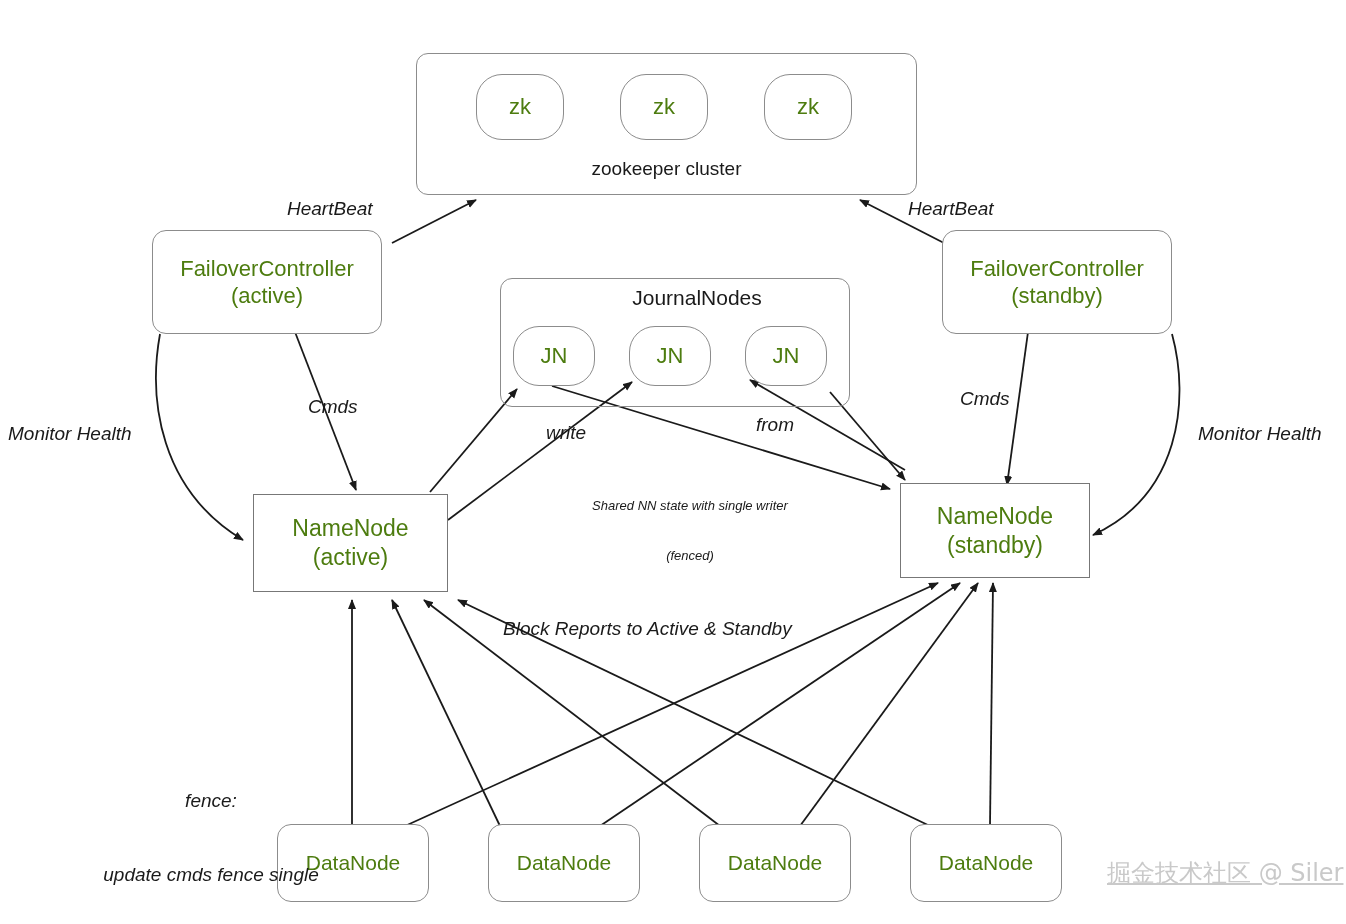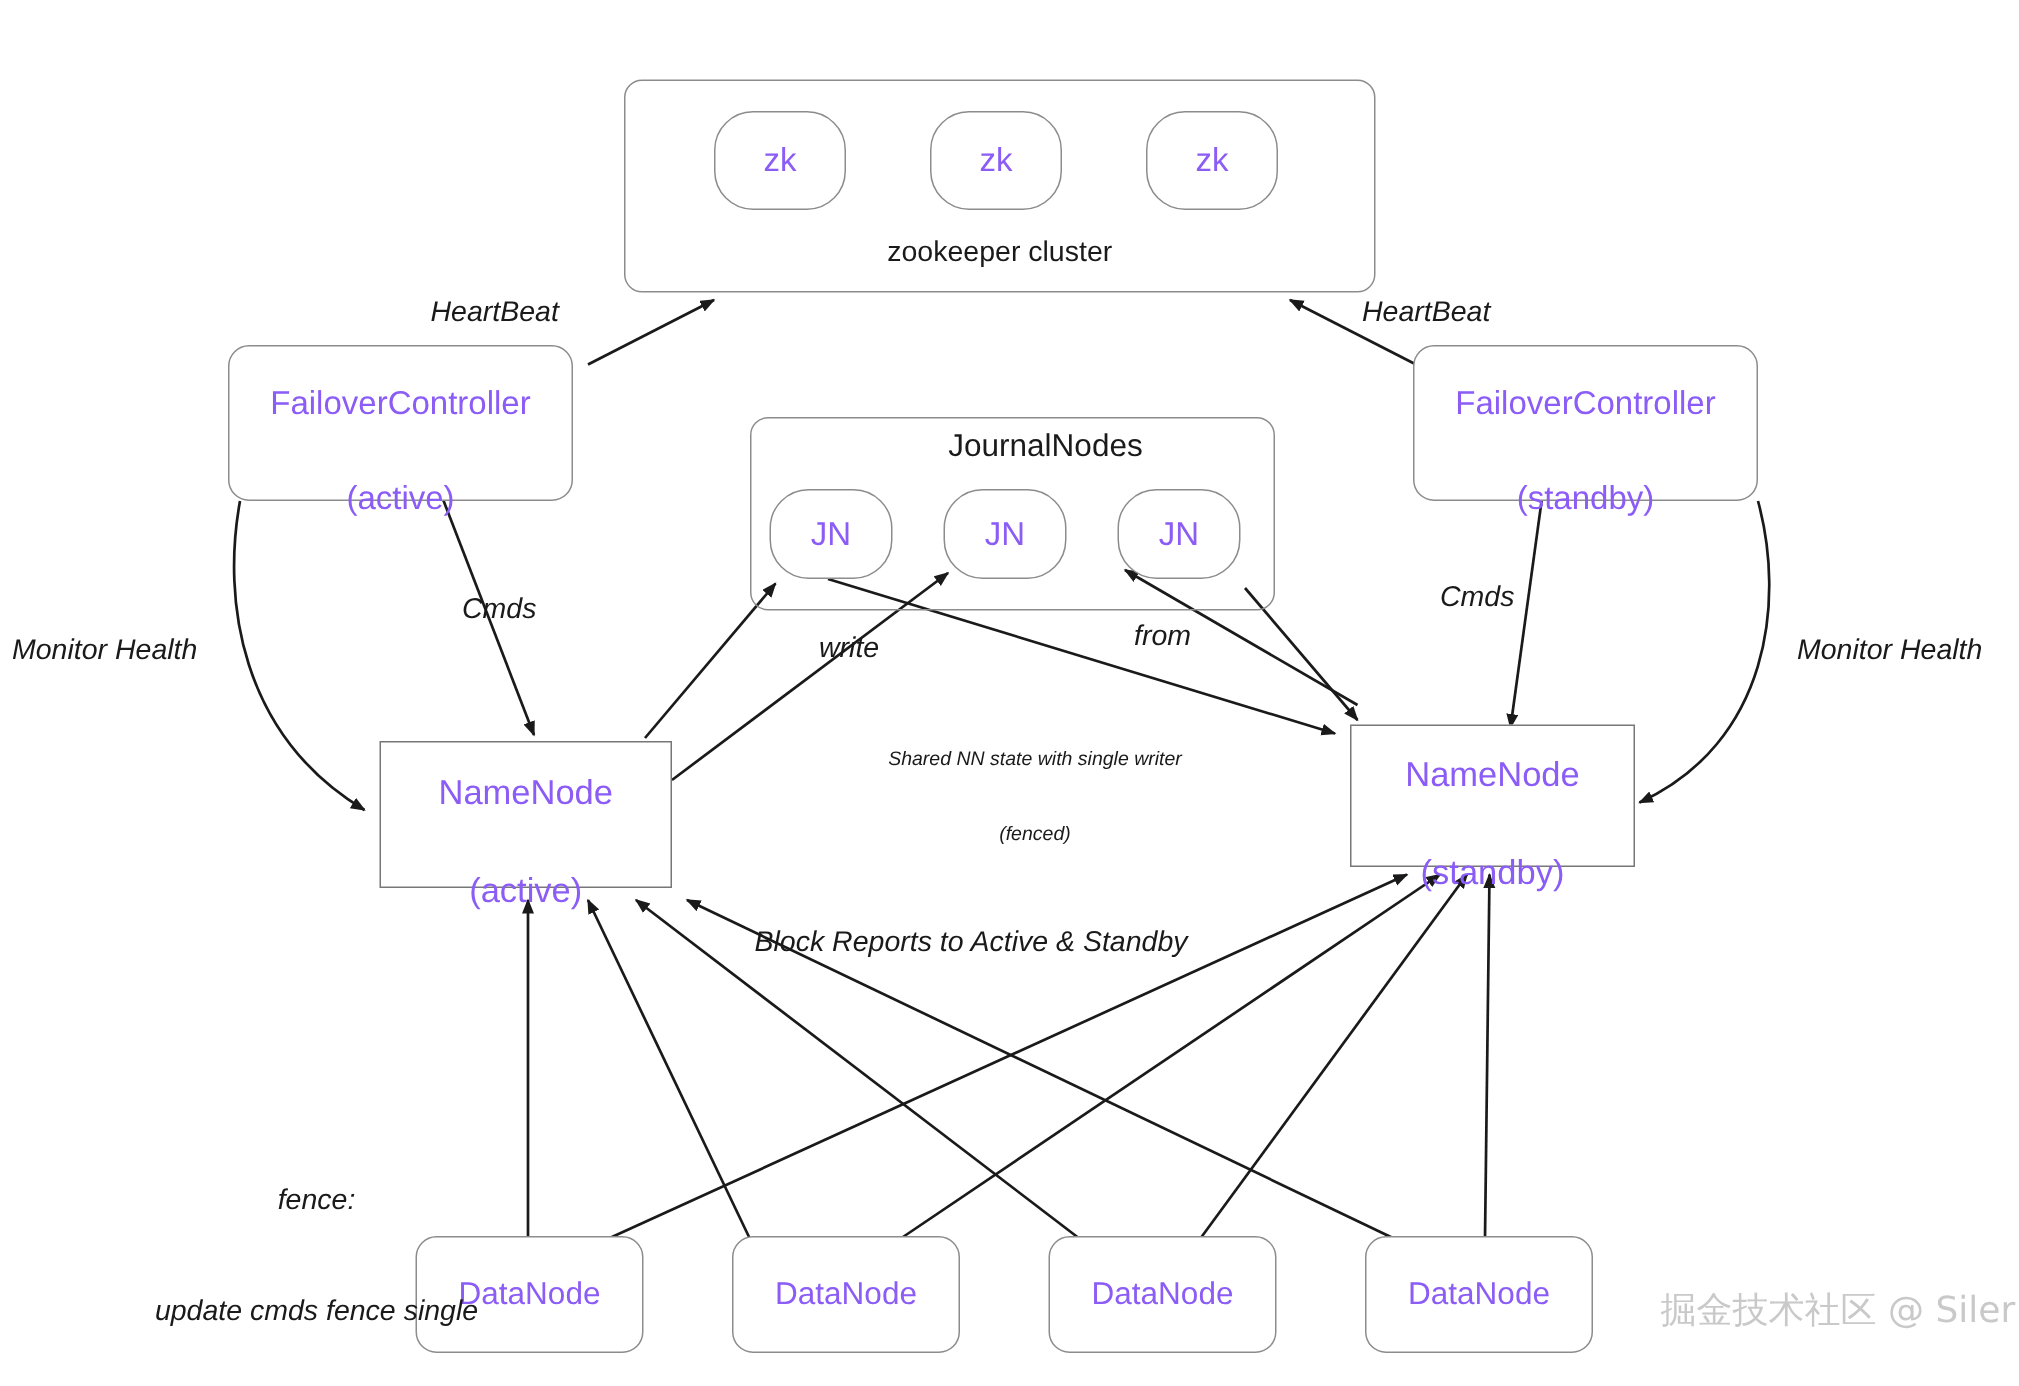--- a/index.html
+++ b/index.html
@@ -24,21 +24,21 @@
   }
   .node-box {
     position: absolute;
     box-sizing: border-box;
     border: 1.6px solid #8c8c8c;
     background: #ffffff;
     display: flex;
     align-items: center;
     justify-content: center;
     text-align: center;
-    color: #8b5cf6;
+    color: #4d7c0f;
     line-height: 1.25;
   }
   .rounded-lg { border-radius: 14px; }
   .rounded-pill { border-radius: 26px; }
   .rect { border-radius: 0; border-color: #777777; }
   .group-box {
     position: absolute;
     box-sizing: border-box;
     border: 1.6px solid #8c8c8c;
     background: transparent;
@@ -57,21 +57,21 @@
     position: absolute;
     text-align: center;
     color: #1a1a1a;
   }
   .watermark {
     position: absolute;
     color: #c9c9c9;
     font-family: "DejaVu Sans", sans-serif;
     white-space: nowrap;
   }
-  .two-line span { display: block; margin-top: 36px; }
+  .two-line span { display: block; }
 </style>
 </head>
 <body>
 
 <div id="canvas">
 
   <svg class="layer" viewBox="0 0 1346 924">
     <defs>
       <marker id="ah" markerWidth="11" markerHeight="11" refX="9" refY="4" orient="auto" markerUnits="userSpaceOnUse">
         <path d="M0,0 L10,4 L0,8 z" fill="#1a1a1a"></path>
@@ -201,15 +201,15 @@
     <div>(fenced)</div>
   </div>
 
   <div class="edge-label" style="left:503px; top:617px; font-size:19px;">Block Reports to Active &amp; Standby</div>
 
   <div class="edge-label" style="left:95px; top:740px; width:232px; font-size:19px;">
     <div>fence:</div>
     <div>update cmds fence single</div>
   </div>
 
-  <div class="watermark" style="left:1107px; top:857px; font-size:24px;">掘金技术社区 @ Siler</div>
+  <div class="watermark" style="left:1107px; top:857px; font-size:24px;text-decoration:underline;">掘金技术社区 @ Siler</div>
 
 </div>
 
 </body></html>

